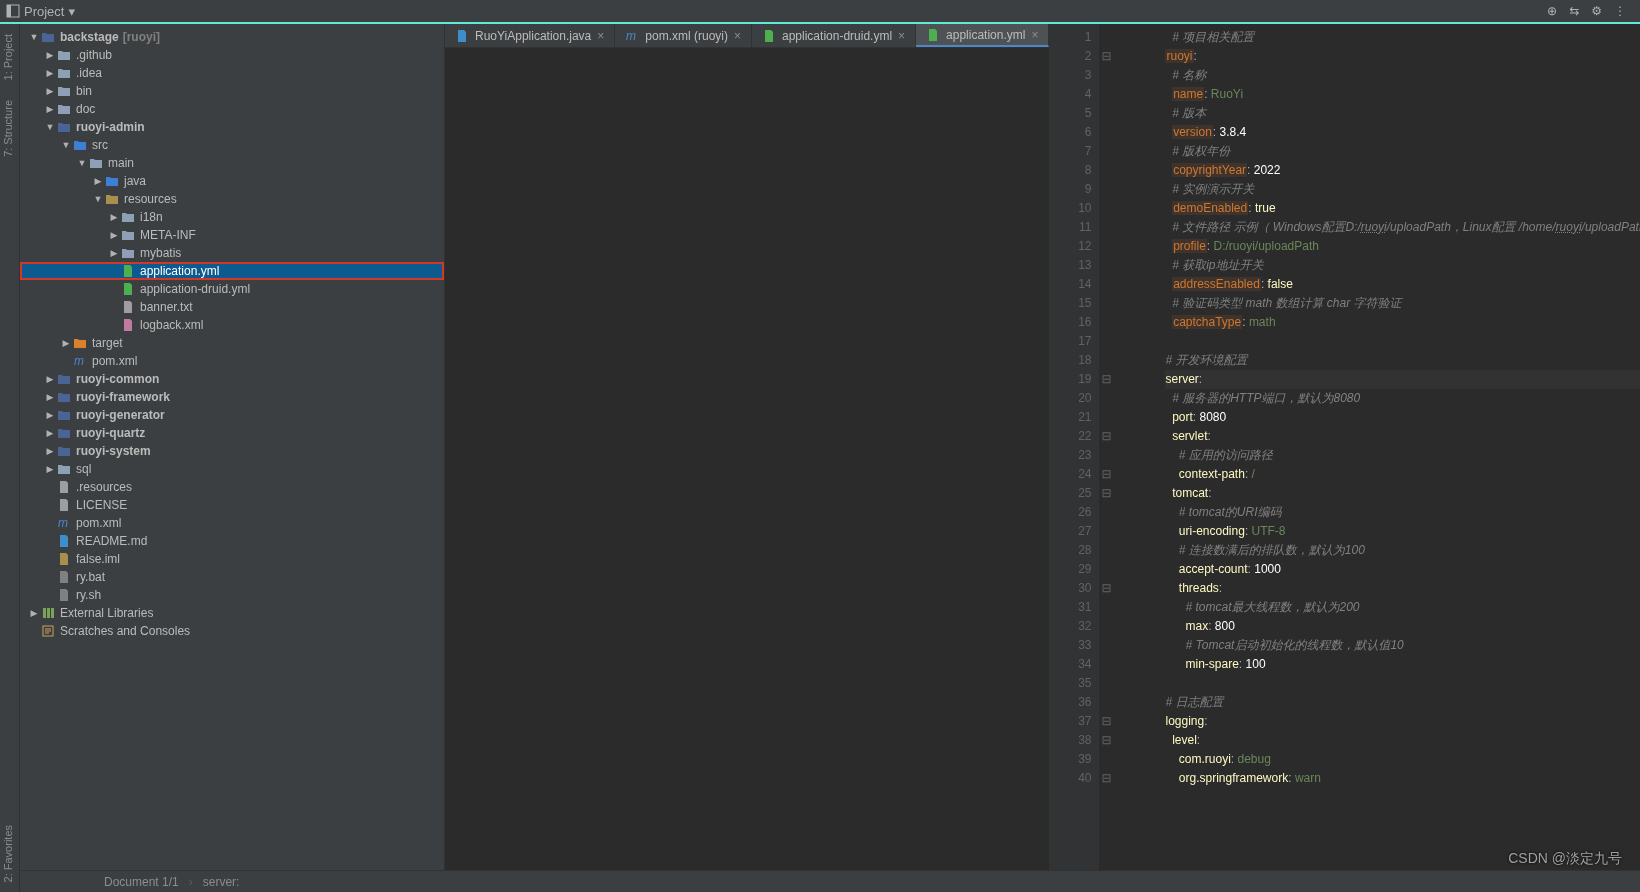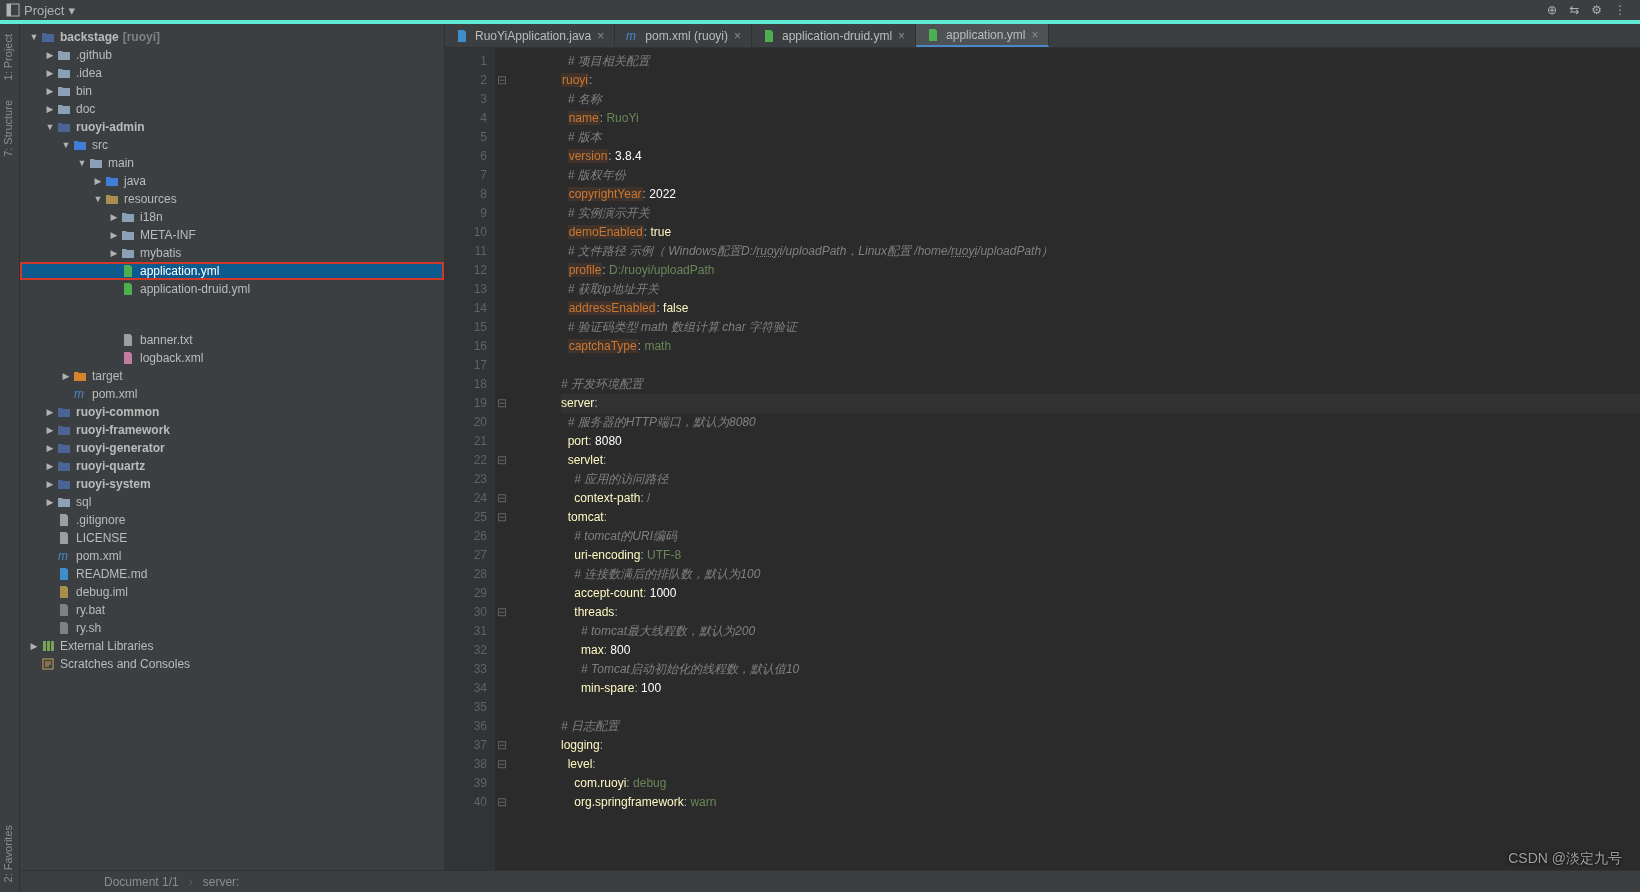--- a/index.html
+++ b/index.html
@@ -1,17 +1,17 @@
 <!DOCTYPE html>
 <html><head>
 <meta charset="utf-8">
 <style>
 * { margin:0; padding:0; box-sizing:border-box; font-family:"Segoe UI",Arial,sans-serif; font-size:12px; }
 body { background:#3c3f41; color:#bbbbbb; width:1640px; height:892px; overflow:hidden; position:relative; }
-.topbar { height:24px; background:#3c3f41; border-bottom:4px solid #5eead4; display:flex; align-items:center; padding:0 6px; gap:6px; }
+.topbar { height:24px; background:#3c3f41; border-bottom:2px solid #5eead4; display:flex; align-items:center; padding:0 6px; gap:6px; }
 .topbar .left { display:flex; align-items:center; gap:6px; flex:1; }
 .topbar .right { display:flex; align-items:center; gap:12px; padding-right:8px; color:#afb1b3; }
 .topbar .right span { cursor:pointer; }
 .proj-lbl { display:flex; align-items:center; gap:4px; }
 .proj-lbl svg { width:14px; height:14px; }
 .dim { color:#afb1b3; font-size:13px; }
 .vbar { position:absolute; left:0; top:24px; bottom:0; width:20px; background:#3c3f41; border-right:1px solid #323232; }
 .vbar .vitem { writing-mode:vertical-rl; transform:rotate(180deg); color:#8c8c8c; padding:10px 2px; font-size:11px; cursor:pointer; text-align:center; }
 .vbar .vitem.fav { position:absolute; bottom:0; }
 .main { position:absolute; left:20px; top:24px; right:0; bottom:0; display:flex; }
@@ -20,21 +20,21 @@
 .row { display:flex; align-items:center; height:18px; padding-right:6px; cursor:pointer; white-space:nowrap; color:#bbbbbb; }
 .row.sel { background:#0d5a8f; color:#fff; }
 .row.sel .name { color:#fff; }
 .row.highlight-box { outline:2px solid #d0382a; outline-offset:-2px; }
 .tw { display:inline-flex; width:12px; justify-content:center; color:#afb1b3; font-size:9px; }
 .ico { display:inline-flex; width:16px; height:16px; align-items:center; justify-content:center; margin-right:4px; }
 .ico svg { width:14px; height:14px; }
 .name { color:#bbbbbb; }
 .name.bold { font-weight:bold; }
 .name .bracket { color:#808080; margin-left:4px; }
-.editor { flex:1; display:flex; flex-direction:column; background:#2b2b2b; }
+.editor { flex:1; display:flex; flex-direction:row; background:#2b2b2b; }
 .tabs { height:24px; background:#3c3f41; display:flex; align-items:stretch; border-bottom:1px solid #323232; }
 .tab { display:flex; align-items:center; gap:6px; padding:0 10px; border-right:1px solid #323232; color:#bbbbbb; cursor:pointer; font-size:12px; }
 .tab.active { background:#4e5254; border-bottom:2px solid #4a88c7; }
 .tab .close { color:#8c8c8c; font-size:12px; }
 .tab .tico { width:14px; height:14px; display:inline-flex; align-items:center; justify-content:center; }
 .codewrap { flex:1; display:flex; overflow:hidden; font-family:"JetBrains Mono",Consolas,monospace; font-size:13px; }
 .gutter { width:50px; background:#313335; color:#606366; text-align:right; padding:4px 8px 0 0; line-height:19px; user-select:none; }
 .fold { width:14px; background:#2b2b2b; padding-top:4px; line-height:19px; text-align:center; color:#606366; user-select:none; font-size:9px; }
 .code { flex:1; padding:4px 0 0 10px; line-height:19px; color:#a9b7c6; white-space:pre; overflow:auto; }
 .code .ln { height:19px;margin-left:42px; }
@@ -209,21 +209,21 @@
         </div>
         <div class="row" style="padding-left: 88px;">
           <span class="tw"></span>
     <span class="ico">
             <svg viewBox="0 0 14 14">
               <path d="M3 1h6l2 2v10H3z" fill="#4caf50"></path>
             </svg>
           </span>
     <span class="name">application-druid.yml</span>
         </div>
-        <div class="row" style="padding-left: 88px; margin-top: 33px;">
+        <div class="row" style="padding-left: 88px;">
           <span class="tw"></span>
     <span class="ico">
             <svg viewBox="0 0 14 14">
               <path d="M3 1h6l2 2v10H3z" fill="#9e9e9e"></path>
             </svg>
           </span>
     <span class="name">banner.txt</span>
         </div>
         <div class="row" style="padding-left: 88px;">
           <span class="tw"></span>
@@ -307,21 +307,21 @@
           </span>
     <span class="name">sql</span>
         </div>
         <div class="row" style="padding-left: 24px;">
           <span class="tw"></span>
     <span class="ico">
             <svg viewBox="0 0 14 14">
               <path d="M3 1h6l2 2v10H3z" fill="#9e9e9e"></path>
             </svg>
           </span>
-    <span class="name">.gitignore</span>
+    <span class="name">.resources</span>
         </div>
         <div class="row" style="padding-left: 24px;">
           <span class="tw"></span>
     <span class="ico">
             <svg viewBox="0 0 14 14">
               <path d="M3 1h6l2 2v10H3z" fill="#9e9e9e"></path>
             </svg>
           </span>
     <span class="name">LICENSE</span>
         </div>
@@ -344,21 +344,21 @@
           </span>
     <span class="name">README.md</span>
         </div>
         <div class="row" style="padding-left: 24px;">
           <span class="tw"></span>
     <span class="ico">
             <svg viewBox="0 0 14 14">
               <path d="M3 1h6l2 2v10H3z" fill="#a88f4d"></path>
             </svg>
           </span>
-    <span class="name">debug.iml</span>
+    <span class="name">false.iml</span>
         </div>
         <div class="row" style="padding-left: 24px;">
           <span class="tw"></span>
     <span class="ico">
             <svg viewBox="0 0 14 14">
               <path d="M3 1h6l2 2v10H3z" fill="#808080"></path>
             </svg>
           </span>
     <span class="name">ry.bat</span>
         </div>

